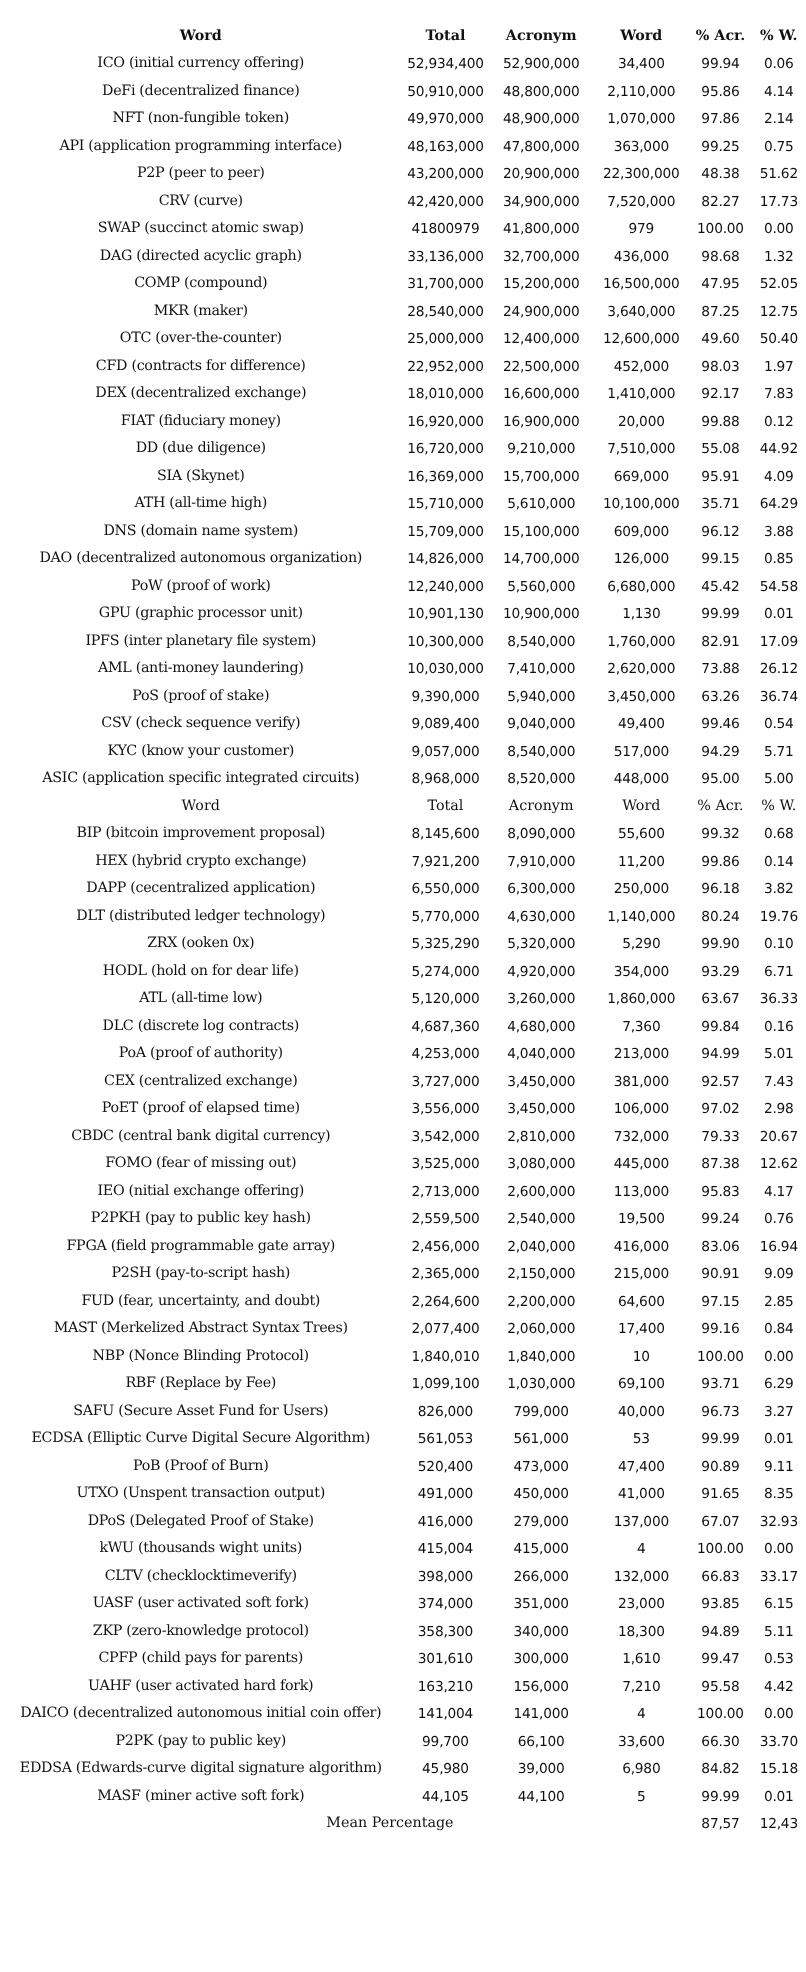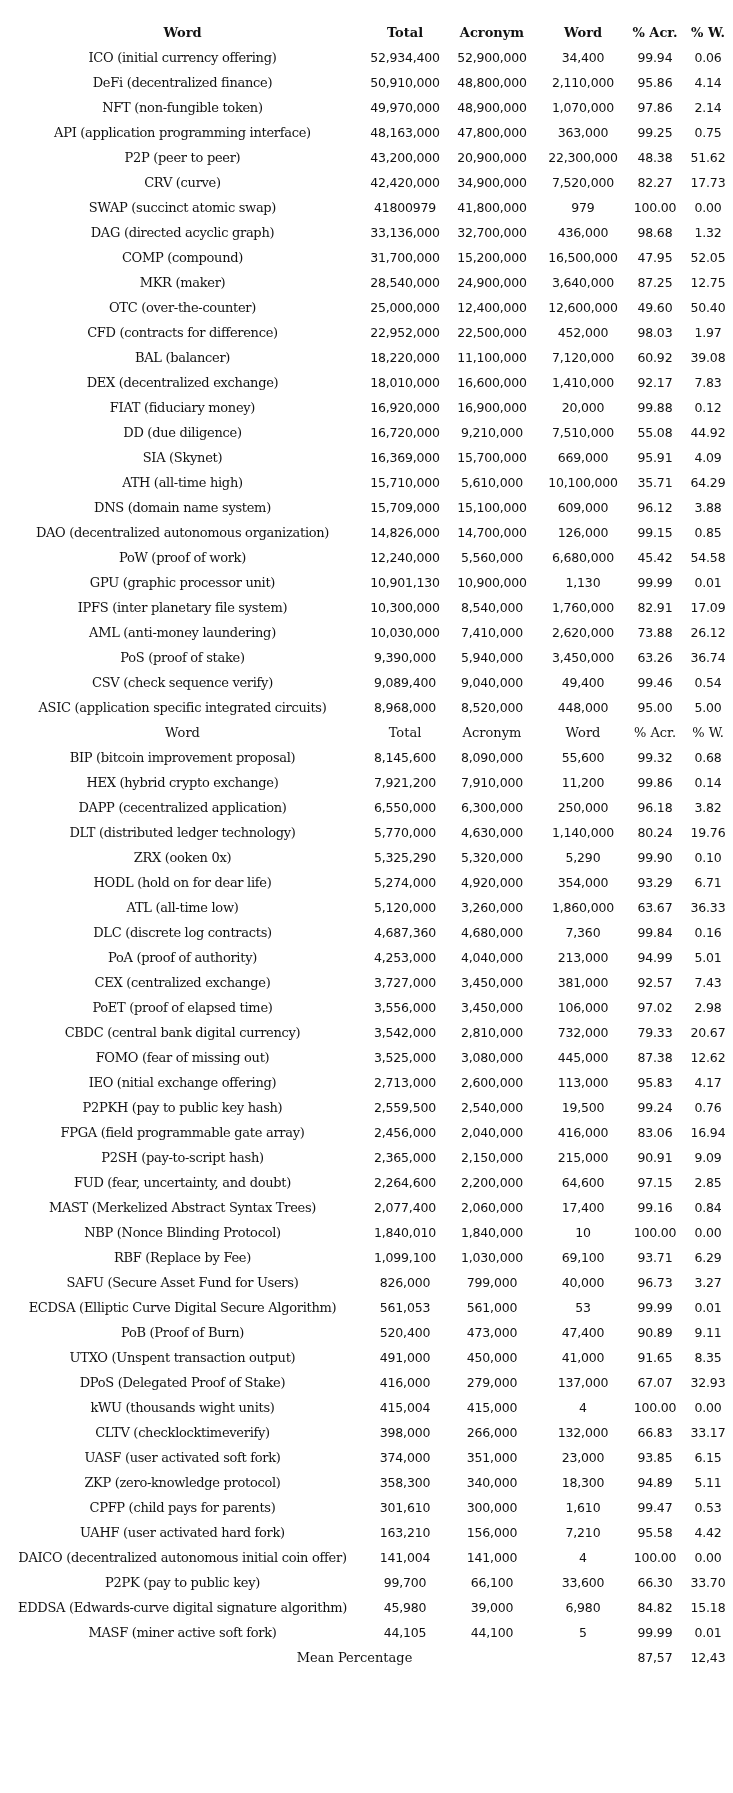--- a/index.html
+++ b/index.html
@@ -131,28 +131,20 @@
       </tr>
       <tr>
         <td class="name">CFD (contracts for difference)</td>
         <td class="num">22,952,000</td>
         <td class="num">22,500,000</td>
         <td class="num">452,000</td>
         <td class="num">98.03</td>
         <td class="num">1.97</td>
       </tr>
       <tr>
-        <td class="name">BAL (balancer)</td>
-        <td class="num">18,220,000</td>
-        <td class="num">11,100,000</td>
-        <td class="num">7,120,000</td>
-        <td class="num">60.92</td>
-        <td class="num">39.08</td>
-      </tr>
-      <tr>
         <td class="name">DEX (decentralized exchange)</td>
         <td class="num">18,010,000</td>
         <td class="num">16,600,000</td>
         <td class="num">1,410,000</td>
         <td class="num">92.17</td>
         <td class="num">7.83</td>
       </tr>
       <tr>
         <td class="name">FIAT (fiduciary money)</td>
         <td class="num">16,920,000</td>
@@ -241,20 +233,28 @@
         <td class="num">63.26</td>
         <td class="num">36.74</td>
       </tr>
       <tr>
         <td class="name">CSV (check sequence verify)</td>
         <td class="num">9,089,400</td>
         <td class="num">9,040,000</td>
         <td class="num">49,400</td>
         <td class="num">99.46</td>
         <td class="num">0.54</td>
+      </tr>
+      <tr>
+        <td class="name">KYC (know your customer)</td>
+        <td class="num">9,057,000</td>
+        <td class="num">8,540,000</td>
+        <td class="num">517,000</td>
+        <td class="num">94.29</td>
+        <td class="num">5.71</td>
       </tr>
       <tr>
         <td class="name">ASIC (application specific integrated circuits)</td>
         <td class="num">8,968,000</td>
         <td class="num">8,520,000</td>
         <td class="num">448,000</td>
         <td class="num">95.00</td>
         <td class="num">5.00</td>
       </tr>
     </tbody>

